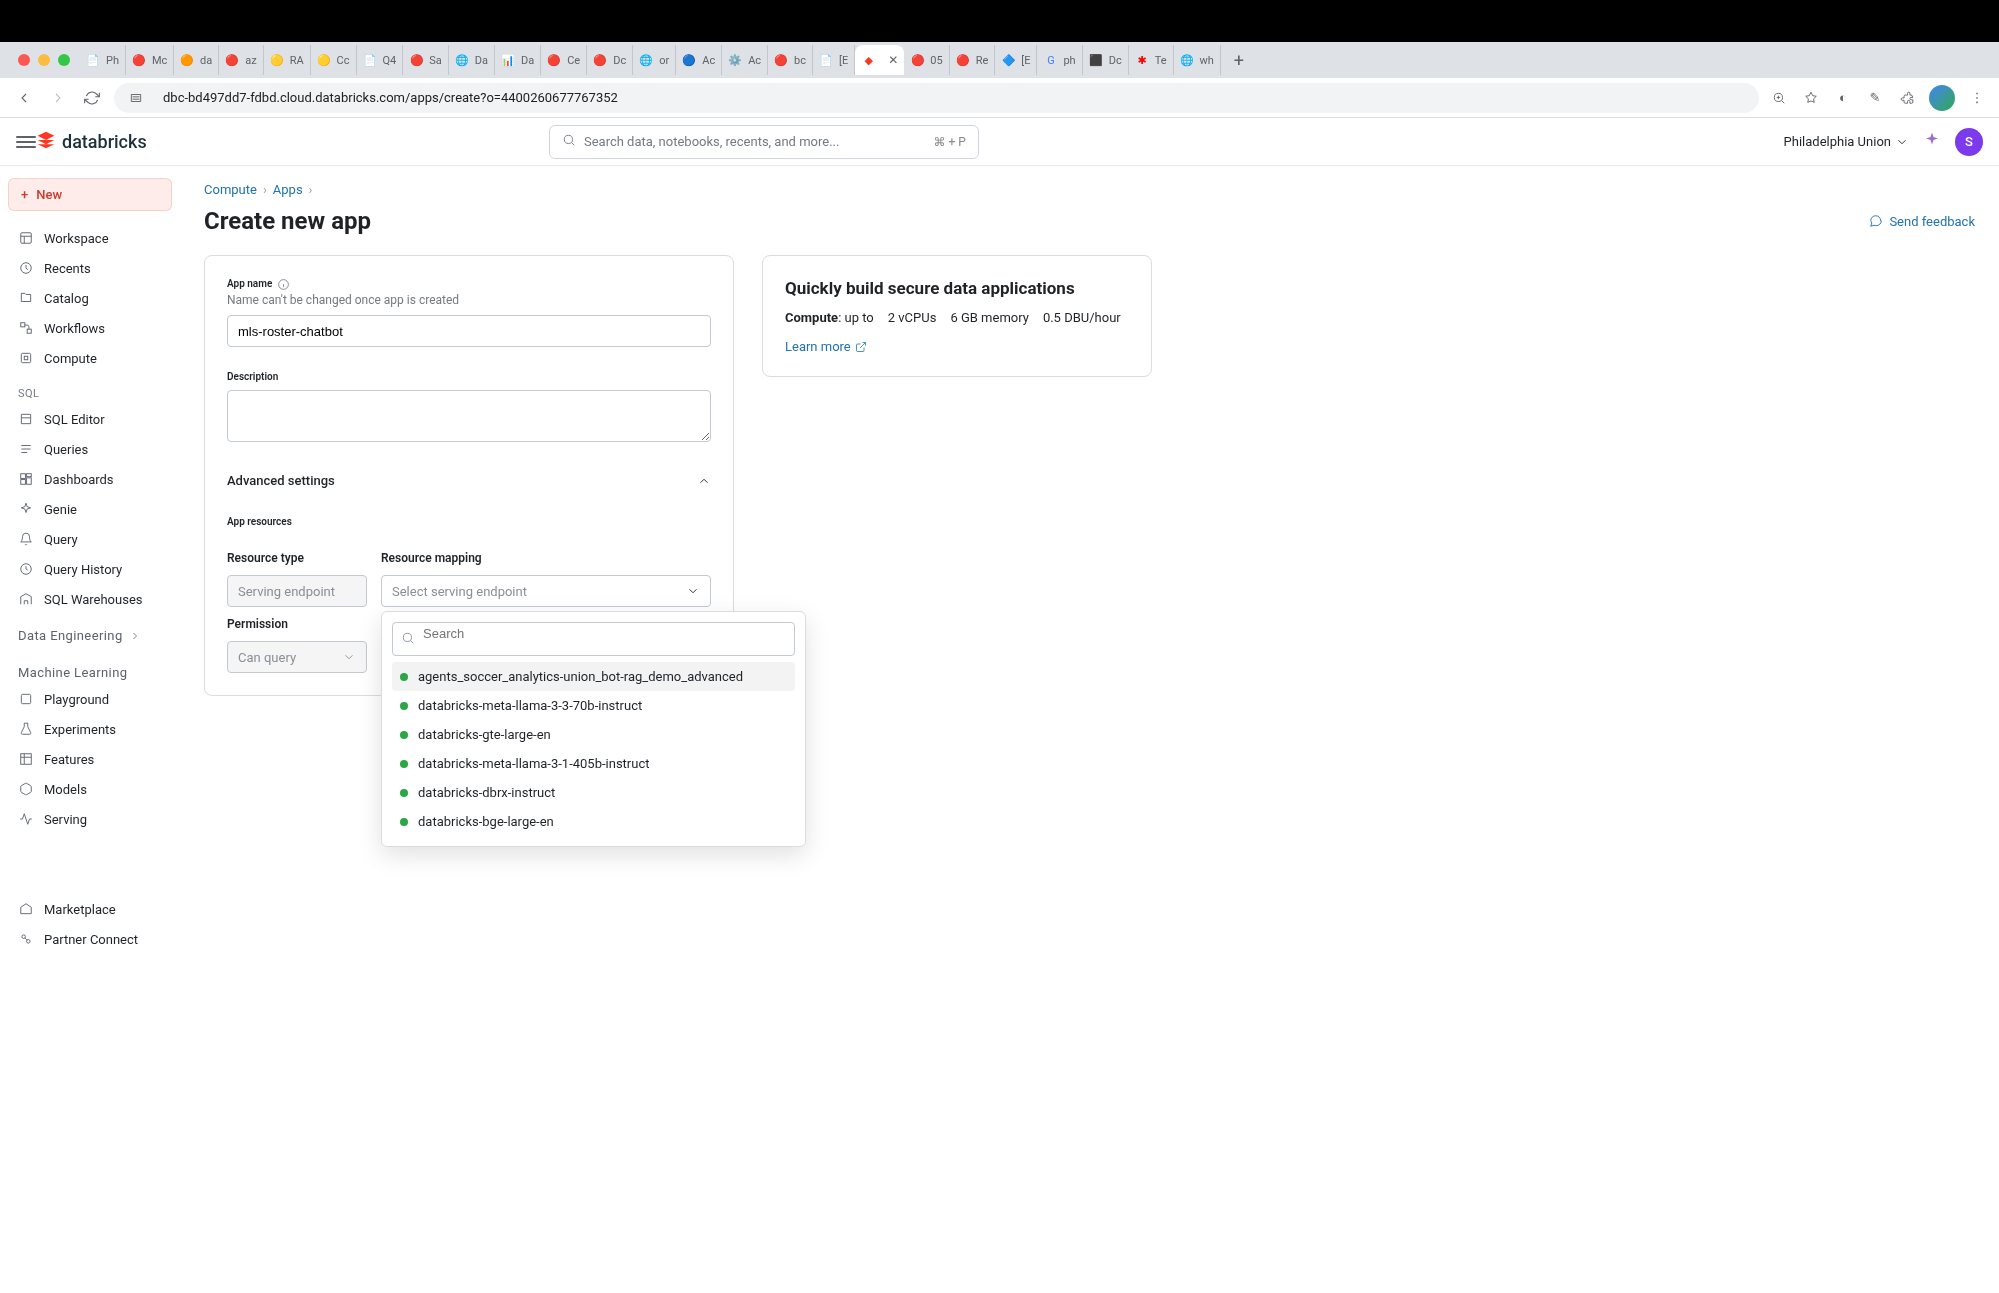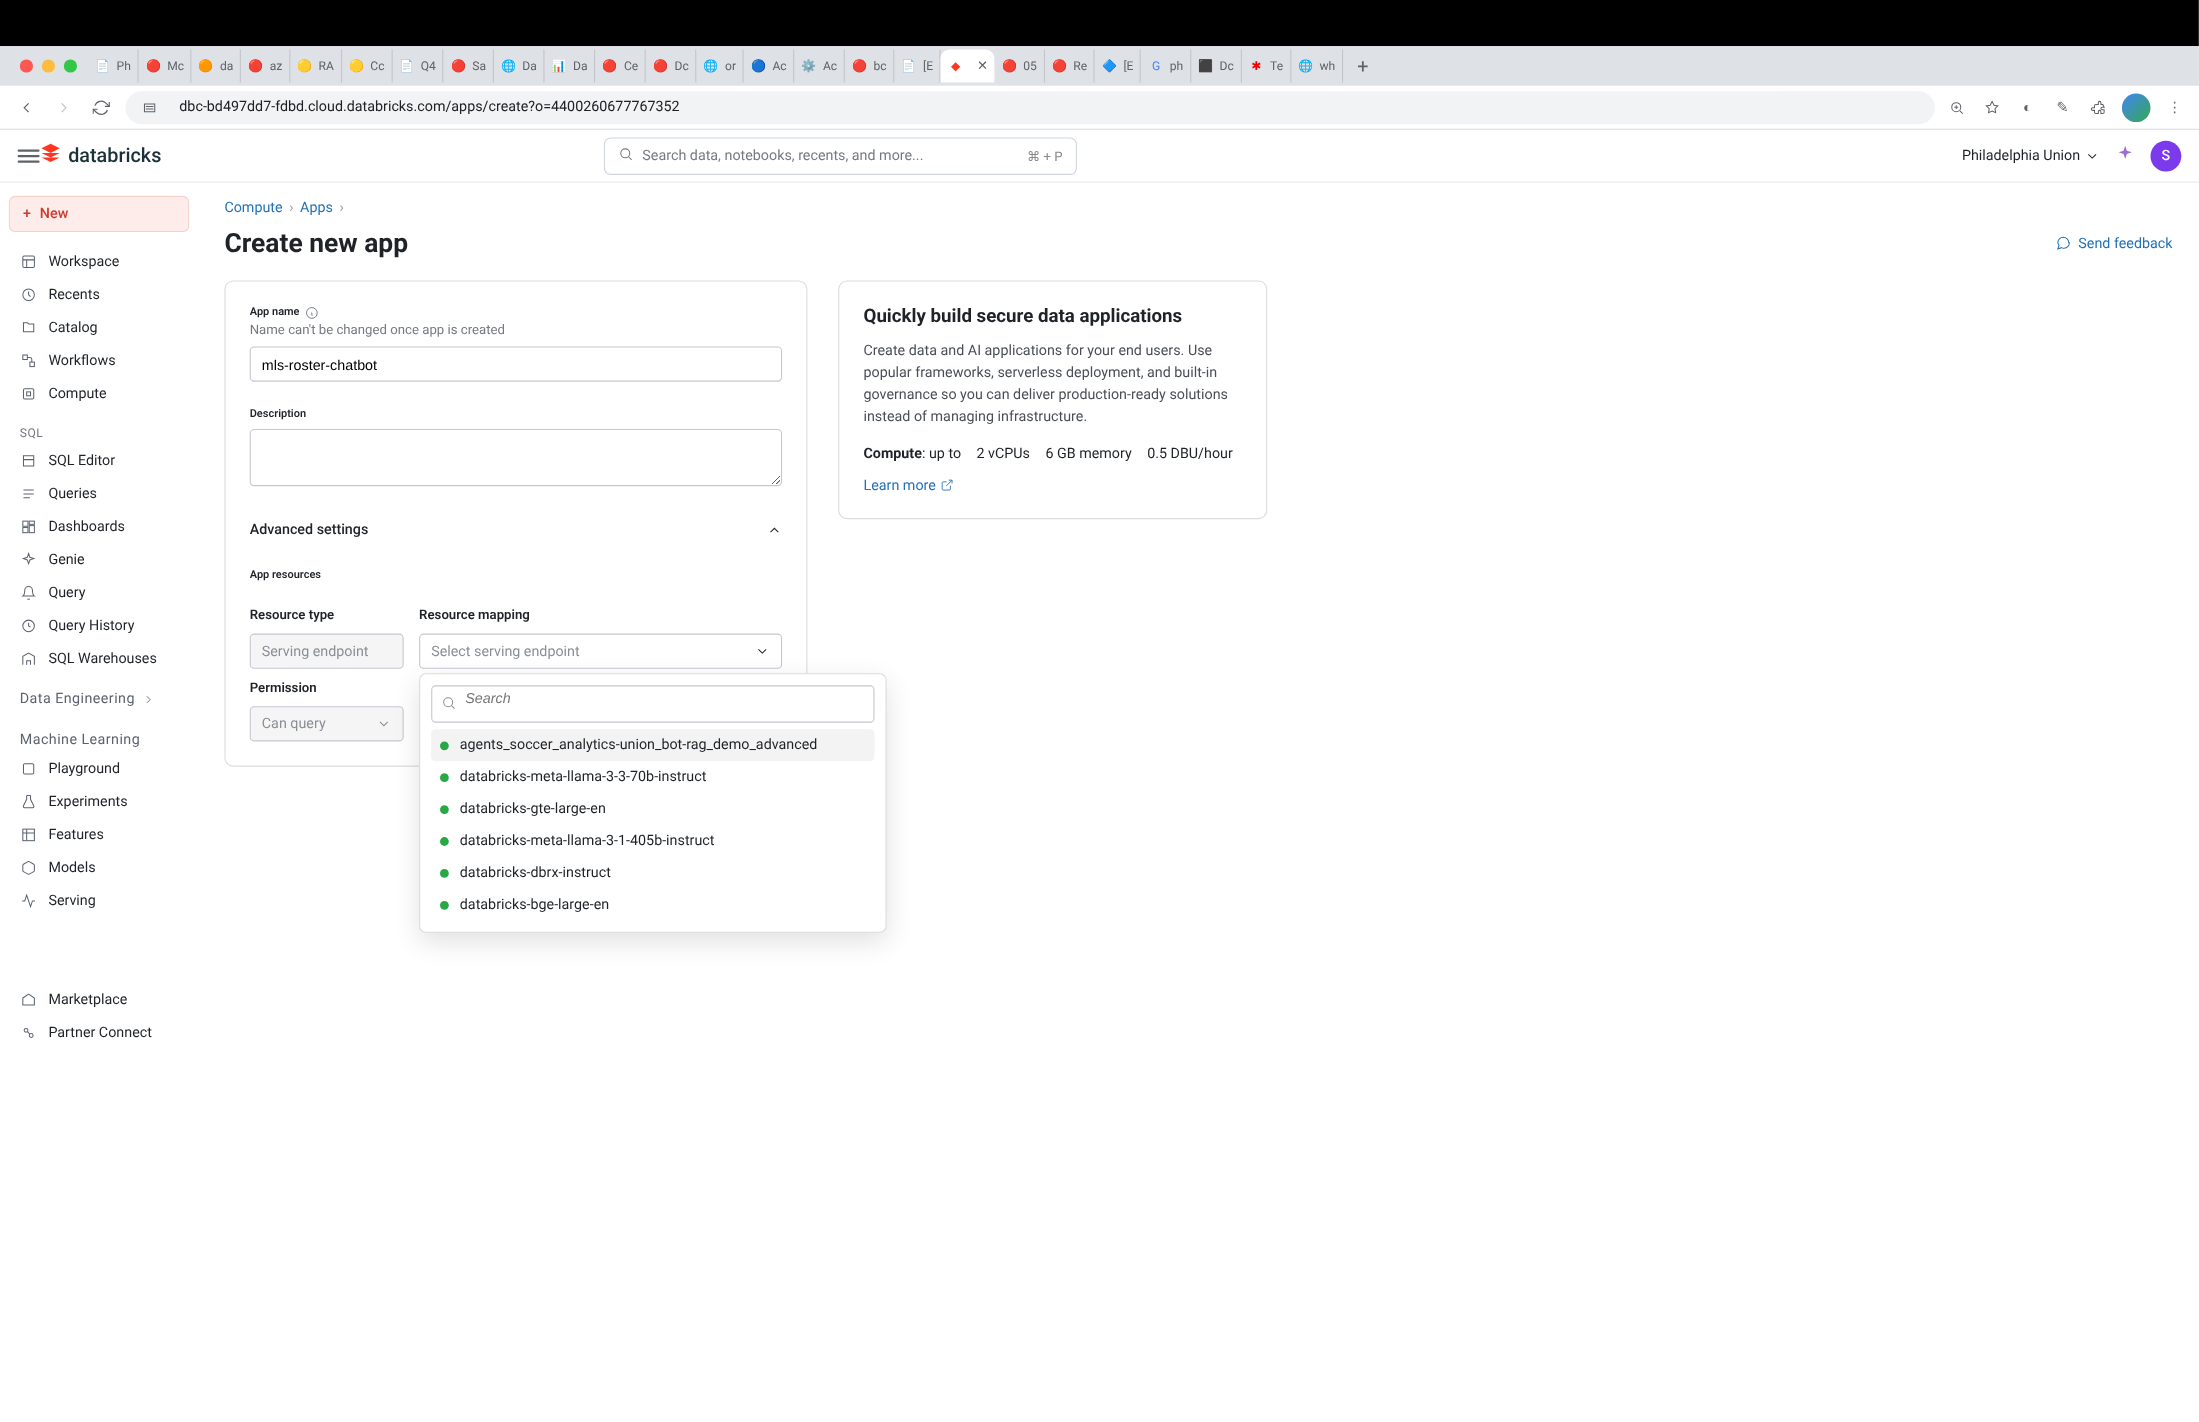--- a/index.html
+++ b/index.html
@@ -315,21 +315,20 @@
       z-index: 100;
     }
     .dropdown-search {
       width: 100%; height: 34px;
       border: 1px solid #c3c9d0;
       border-radius: 4px;
       padding: 0 10px 12px 30px;
       font-size: 13px;
       margin-bottom: 6px;
       background: #fff;
-      font-style: italic;
     }
     .dd-search-wrap {
       position: relative;
     }
     .dd-search-icon {
       position: absolute; left: 9px; top: 9px;
       color: #8a8f96;
     }
     .dd-item {
       display: flex; align-items: center; gap: 10px;
@@ -862,21 +861,20 @@
             <span>Can query</span>
             <svg class="svg-icon-sm" viewBox="0 0 24 24" style="color:#8a8f96">
                 <path d="M6 9l6 6 6-6"></path>
               </svg>
           </div>
         </div>
       </div>
 
       <div class="info-card">
         <div class="info-title">Quickly build secure data applications</div>
-        <div class="info-body">Create data and AI applications for your end users. Use popular frameworks, serverless deployment, and built-in governance so you can deliver production-ready solutions instead of managing infrastructure.</div>
         <div class="compute-line">
           <span><b>Compute</b><span>: up to</span></span>
           <span>2 vCPUs</span>
           <span>6 GB memory</span>
           <span>0.5 DBU/hour</span>
         </div>
         <a class="learn-more">
           <span>Learn more</span>
           <svg class="svg-icon-sm" viewBox="0 0 24 24" style="width:12px;height:12px">
               <path d="M18 13v6a2 2 0 01-2 2H5a2 2 0 01-2-2V8a2 2 0 012-2h6M15 3h6v6M10 14L21 3"></path>

